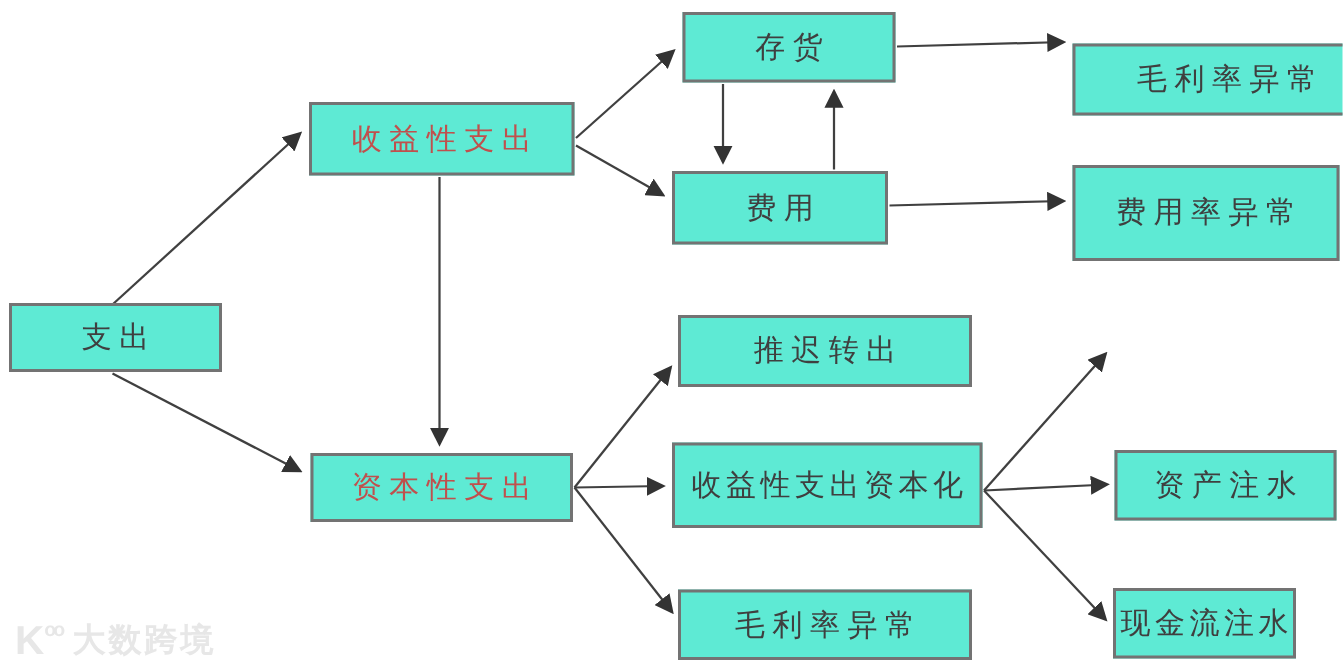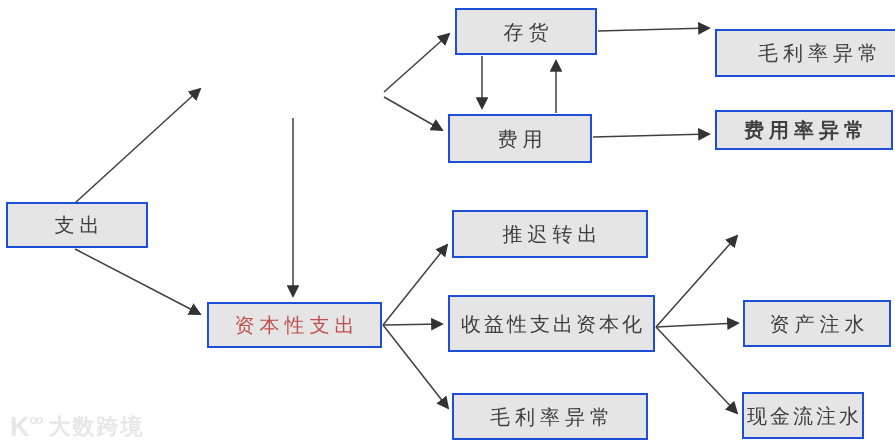--- a/index.html
+++ b/index.html
@@ -3,22 +3,22 @@
 <meta charset="utf-8">
 <style>
   html,body{margin:0;padding:0;}
   body{
     width:895px;height:448px;position:relative;background:#ffffff;overflow:hidden;
     font-family:"Liberation Serif","DejaVu Serif",serif;
   }
   .stage{position:absolute;inset:0;width:895px;height:448px;}
   svg.connectors{position:absolute;left:0;top:0;width:895px;height:448px;}
   .node{
-    position:absolute;box-sizing:border-box;background:#e5e5e5;
-    border:2px solid #1d4ed8;display:flex;align-items:center;justify-content:center;
+    position:absolute;box-sizing:border-box;background:#5eead4;
+    border:2px solid #737373;display:flex;align-items:center;justify-content:center;
   }
   .node-label{
     font-size:20px;color:#3f3f3f;letter-spacing:5px;text-indent:5px;
     white-space:nowrap;line-height:1;
   }
   .watermark{
     position:absolute;left:10px;top:412px;display:flex;align-items:center;
     color:#e7e7e7;user-select:none;
   }
   .wm-logo{font-size:27px;font-weight:bold;font-family:"Liberation Sans","DejaVu Sans",sans-serif;line-height:1;}
@@ -52,38 +52,41 @@
       <line x1="656" y1="327" x2="737" y2="236" marker-end="url(#arrow)"></line>
       <line x1="656" y1="327" x2="738" y2="323" marker-end="url(#arrow)"></line>
       <line x1="656" y1="327" x2="737" y2="413" marker-end="url(#arrow)"></line>
     </g>
   </svg>
 
   <div class="node" style="left:6px;top:202px;width:142px;height:46px;">
     <span class="node-label" style="color: rgb(63, 63, 63);">支出</span>
   </div>
 
+  <div class="node" style="left:206px;top:68px;width:177px;height:49px;">
+    <span class="node-label" style="color: rgb(192, 80, 77);">收益性支出</span>
+  </div>
 
   <div class="node" style="left:207px;top:302px;width:175px;height:46px;">
     <span class="node-label" style="color: rgb(192, 80, 77);">资本性支出</span>
   </div>
 
   <div class="node" style="left:455px;top:8px;width:142px;height:47px;">
     <span class="node-label" style="color: rgb(63, 63, 63);">存货</span>
   </div>
 
   <div class="node" style="left:448px;top:114px;width:144px;height:49px;">
     <span class="node-label" style="color: rgb(63, 63, 63);">费用</span>
   </div>
 
   <div class="node" style="left:715px;top:4px;width:206px;height:48px;margin-top:25px;">
     <span class="node-label" style="color: rgb(63, 63, 63);">毛利率异常</span>
   </div>
 
-  <div class="node" style="left:715px;top:110px;width:178px;height:40px;font-weight:bold;">
+  <div class="node" style="left:715px;top:110px;width:178px;height:64px;">
     <span class="node-label" style="color: rgb(63, 63, 63);">费用率异常</span>
   </div>
 
   <div class="node" style="left:452px;top:210px;width:196px;height:48px;">
     <span class="node-label" style="color: rgb(63, 63, 63);">推迟转出</span>
   </div>
 
   <div class="node" style="left:448px;top:295px;width:207px;height:57px;">
     <span class="node-label" style="letter-spacing: 3px; text-indent: 3px; color: rgb(63, 63, 63);">收益性支出资本化</span>
   </div>

